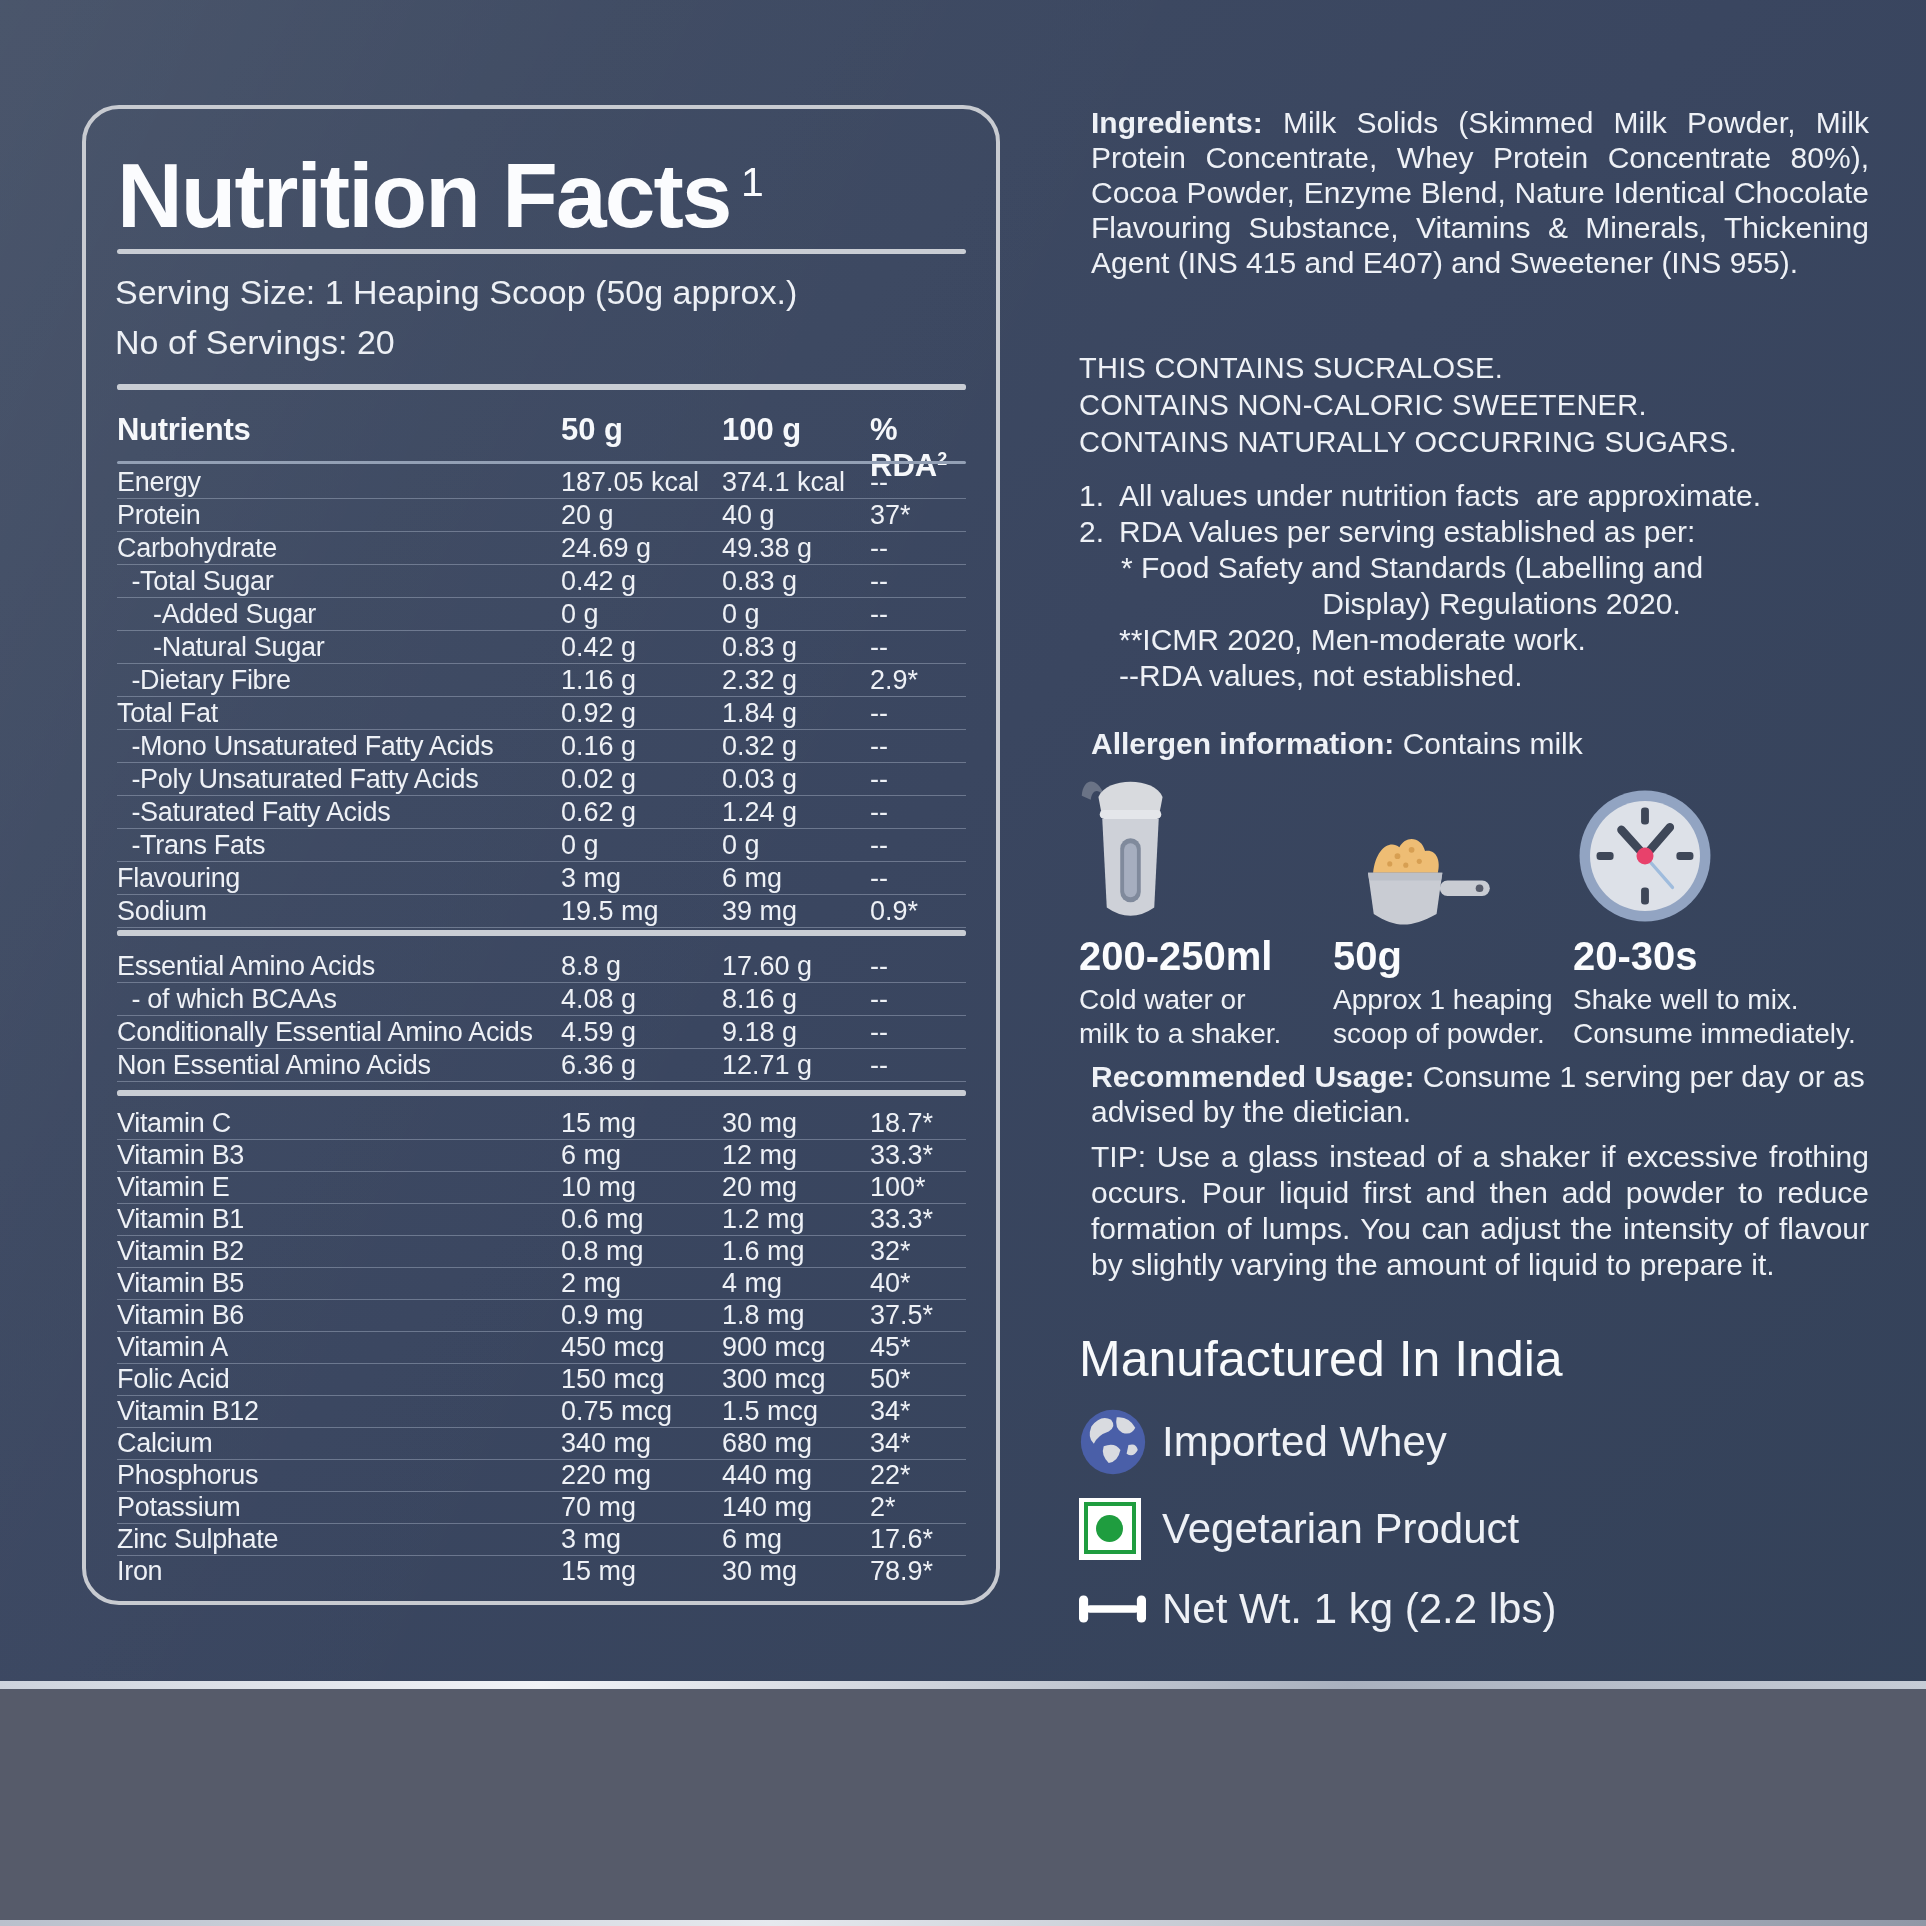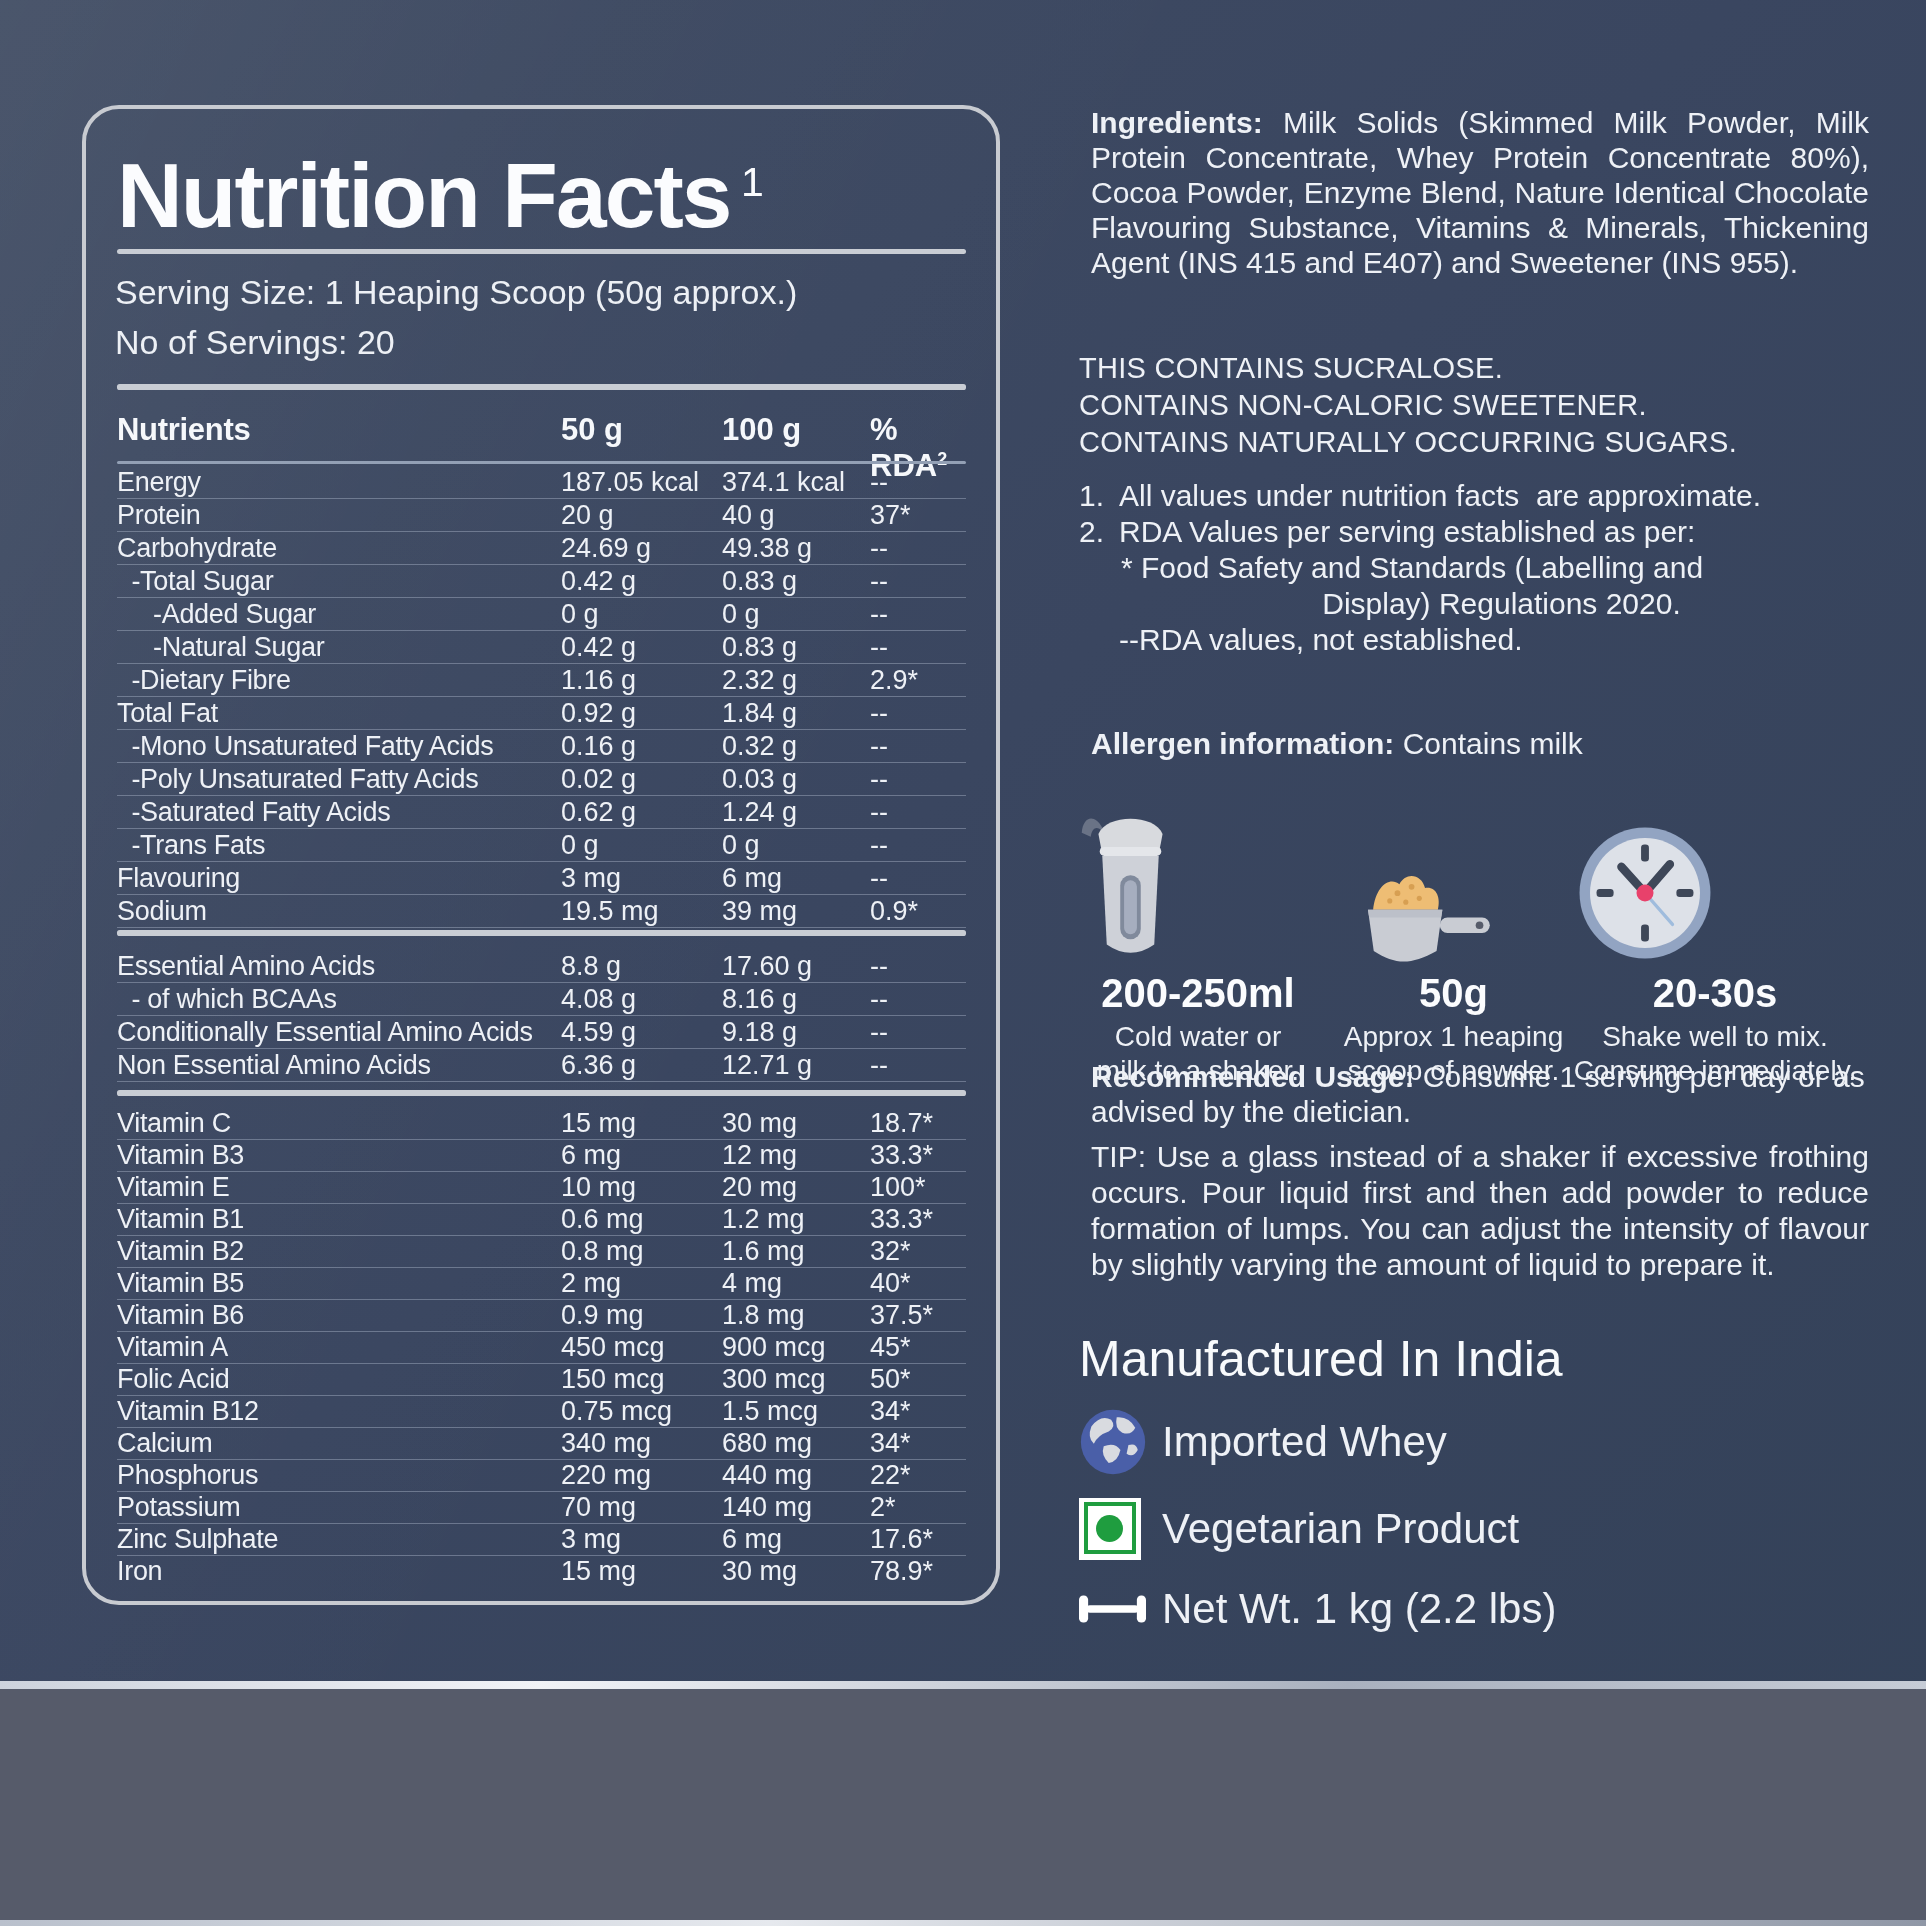--- a/index.html
+++ b/index.html
@@ -42,21 +42,21 @@
   .para{margin:12px;font-size:30px;line-height:35px;}
   .just{text-align:justify;}
   .para b{font-weight:700;}
   .caps p{margin:0;font-size:29px;line-height:37px;letter-spacing:0.3px;}
   .notes{font-size:30px;line-height:36px;}
   .note-row{display:flex;}
   .note-row .num{width:40px;flex:none;}
   .note-sub.s1{padding-left:42px;}
   .note-sub.s2{padding-left:67px;text-align:center;}
   .note-sub.s3{padding-left:40px;}
-  .step{position:absolute;top:804px;text-align:center;}
+  .step{position:absolute;top:767px;}
   .step .icon-box{height:161px;display:flex;align-items:flex-end;}
   .step-value{margin:6.4px 0 0 0;font-size:40px;font-weight:700;color:#fbfcfe;}
   .step-cap{margin:3.9px 0 0 0;font-size:28px;line-height:34px;}
   .made-in{position:absolute;margin:0;font-size:50px;font-weight:400;color:#f8fafc;}
   .badge-row{position:absolute;display:flex;align-items:center;height:71px;}
   .badge-icon{width:83px;flex:none;display:flex;align-items:center;}
   .badge-label{font-size:42px;}
   .veg-outer{background:#ffffff;padding:4.5px;width:53px;height:53px;box-sizing:content-box;}
   .veg-inner{width:44px;height:44px;border:4.5px solid #1f9d3f;display:flex;align-items:center;justify-content:center;}
   .veg-dot{width:27px;height:27px;border-radius:50%;background:#1f9d3f;}
@@ -312,20 +312,21 @@
       <div class="note-row">
           <span class="num">1.</span>
           <span>All values under nutrition facts&nbsp; are approximate.</span>
         </div>
       <div class="note-row">
           <span class="num">2.</span>
           <span>RDA Values per serving established as per:</span>
         </div>
       <div class="note-sub s1">* Food Safety and Standards (Labelling and</div>
       <div class="note-sub s2">Display) Regulations 2020.</div>
+      <div class="note-sub s3">**ICMR 2020, Men-moderate work.</div>
       <div class="note-sub s3">--RDA values, not established.</div>
     </div>
 
     <p class="para blk" style="top:714px"><b>Allergen information:</b><span> Contains milk</span></p>
 
     <div class="step" style="left:0px;width:238px">
       <div class="icon-box">
         <svg width="103" height="154" viewBox="0 0 160 240">
           <path d="M36 26 C24 4 6 8 4 34 L18 40 C20 26 28 22 36 32 Z" fill="#6a7386"></path>
           <path d="M30 36 C42 4 118 4 130 36 L125 62 L35 62 Z" fill="#d8dade"></path>

